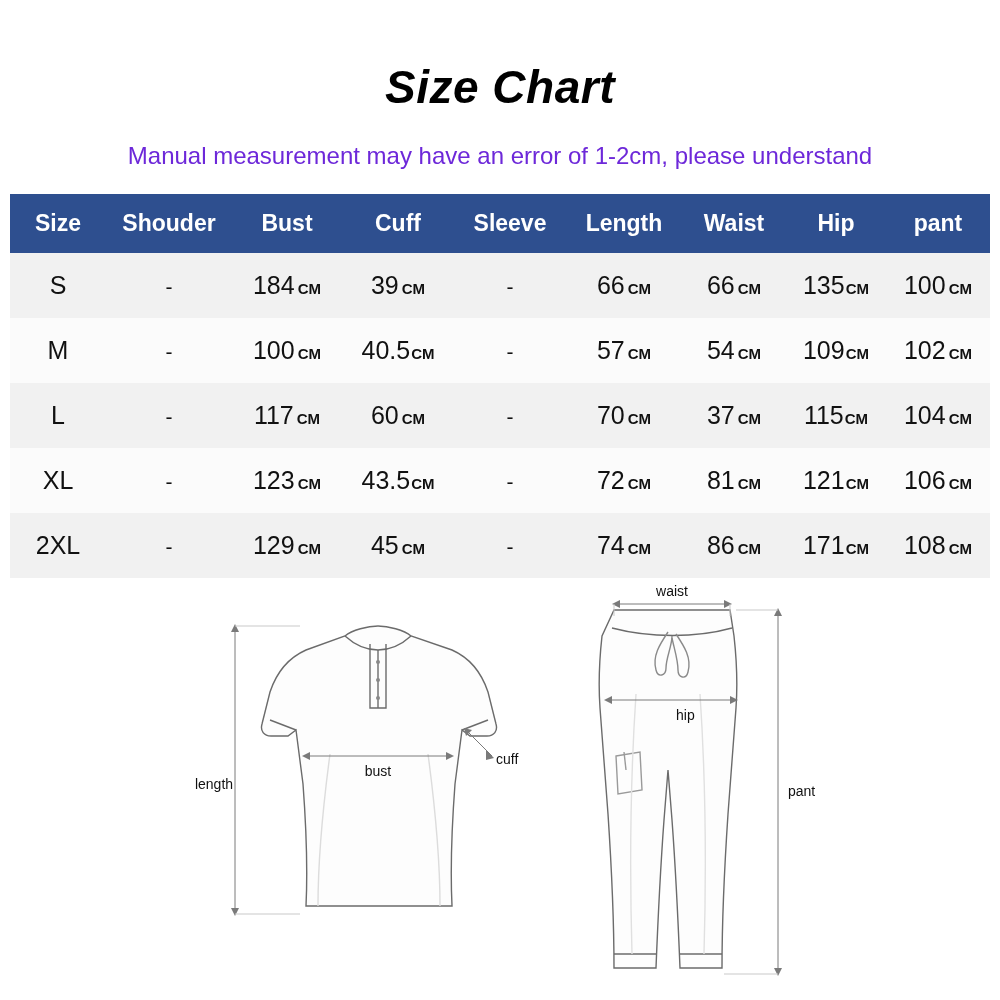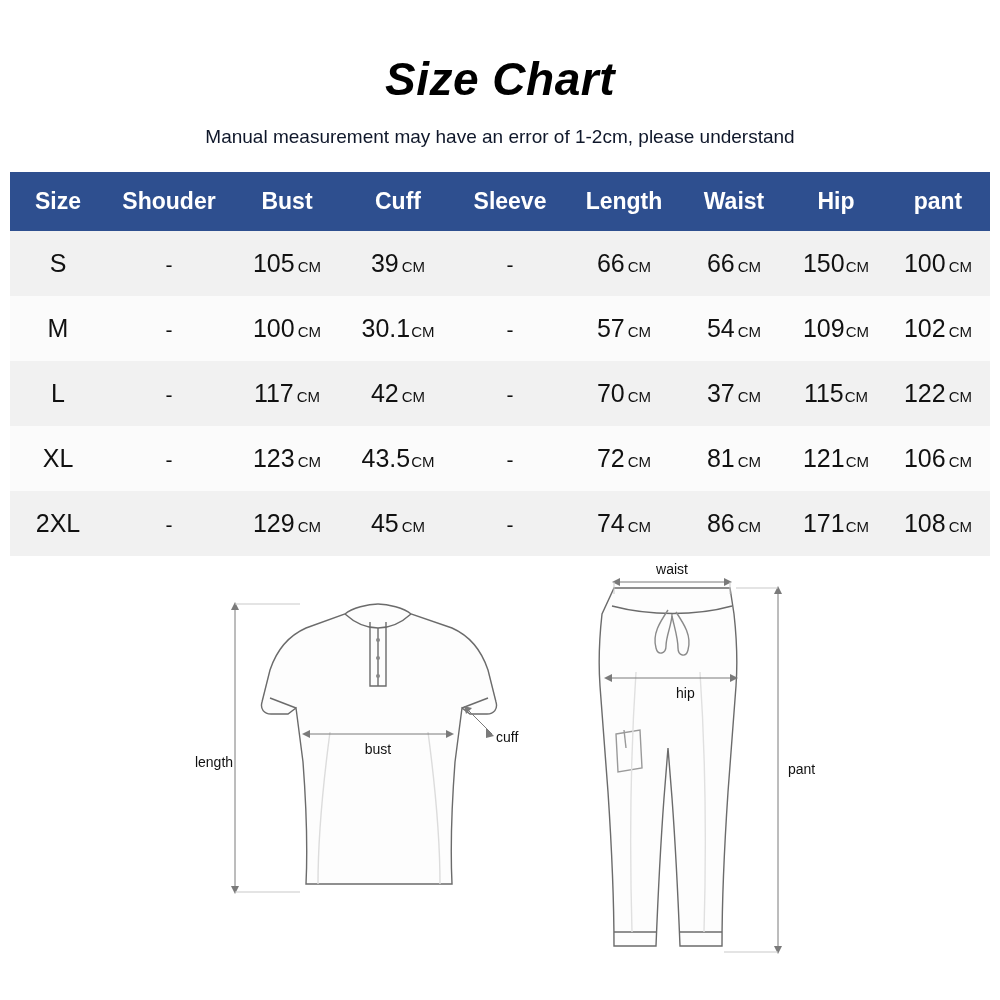--- a/index.html
+++ b/index.html
@@ -18,28 +18,28 @@
     position: relative;
     width: 1000px;
     height: 1000px;
   }
   .title {
     text-align: center;
     font-size: 46px;
     font-weight: bold;
     font-style: italic;
     letter-spacing: 0.5px;
-    margin: 0;
+    margin: 8px;
     padding-top: 52px;
     color: #000000;
   }
   .subtitle {
     text-align: center;
-    font-size: 19px;
-    color: #0f172a;
+    font-size: 24px;
+    color: #6d28d9;
     margin: 0;
     padding-top: 20px;
     padding-bottom: 14px;
   }
   table.size-table {
     border-collapse: collapse;
     width: 980px;
     margin: 10px auto 0 auto;
     table-layout: fixed;
   }
@@ -65,20 +65,21 @@
   }
   table.size-table tbody tr:nth-child(even) td {
     background: #fbfbfb;
   }
   table.size-table tbody td.size-cell {
     font-size: 25px;
   }
   .unit {
     font-size: 15px;
     margin-left: 3px;
+    font-weight: bold;
   }
   .unit.tight {
     margin-left: 1px;
   }
   .dash {
     font-size: 21px;
   }
 
   
   col.c-size    { width: 96px; }
@@ -138,51 +139,51 @@
         <th>Waist</th>
         <th>Hip</th>
         <th>pant</th>
       </tr>
     </thead>
     <tbody>
 
       <tr>
         <td class="size-cell">S</td>
         <td><span class="dash">-</span></td>
-        <td><span>105</span><span class="unit">CM</span></td>
+        <td><span>184</span><span class="unit">CM</span></td>
         <td><span>39</span><span class="unit">CM</span></td>
         <td><span class="dash">-</span></td>
         <td><span>66</span><span class="unit">CM</span></td>
         <td><span>66</span><span class="unit">CM</span></td>
-        <td><span>150</span><span class="unit tight">CM</span></td>
+        <td><span>135</span><span class="unit tight">CM</span></td>
         <td><span>100</span><span class="unit">CM</span></td>
       </tr>
 
       <tr>
         <td class="size-cell">M</td>
         <td><span class="dash">-</span></td>
         <td><span>100</span><span class="unit">CM</span></td>
-        <td><span>30.1</span><span class="unit tight">CM</span></td>
+        <td><span>40.5</span><span class="unit tight">CM</span></td>
         <td><span class="dash">-</span></td>
         <td><span>57</span><span class="unit">CM</span></td>
         <td><span>54</span><span class="unit">CM</span></td>
         <td><span>109</span><span class="unit tight">CM</span></td>
         <td><span>102</span><span class="unit">CM</span></td>
       </tr>
 
       <tr>
         <td class="size-cell">L</td>
         <td><span class="dash">-</span></td>
         <td><span>117</span><span class="unit">CM</span></td>
-        <td><span>42</span><span class="unit">CM</span></td>
+        <td><span>60</span><span class="unit">CM</span></td>
         <td><span class="dash">-</span></td>
         <td><span>70</span><span class="unit">CM</span></td>
         <td><span>37</span><span class="unit">CM</span></td>
         <td><span>115</span><span class="unit tight">CM</span></td>
-        <td><span>122</span><span class="unit">CM</span></td>
+        <td><span>104</span><span class="unit">CM</span></td>
       </tr>
 
       <tr>
         <td class="size-cell">XL</td>
         <td><span class="dash">-</span></td>
         <td><span>123</span><span class="unit">CM</span></td>
         <td><span>43.5</span><span class="unit tight">CM</span></td>
         <td><span class="dash">-</span></td>
         <td><span>72</span><span class="unit">CM</span></td>
         <td><span>81</span><span class="unit">CM</span></td>

